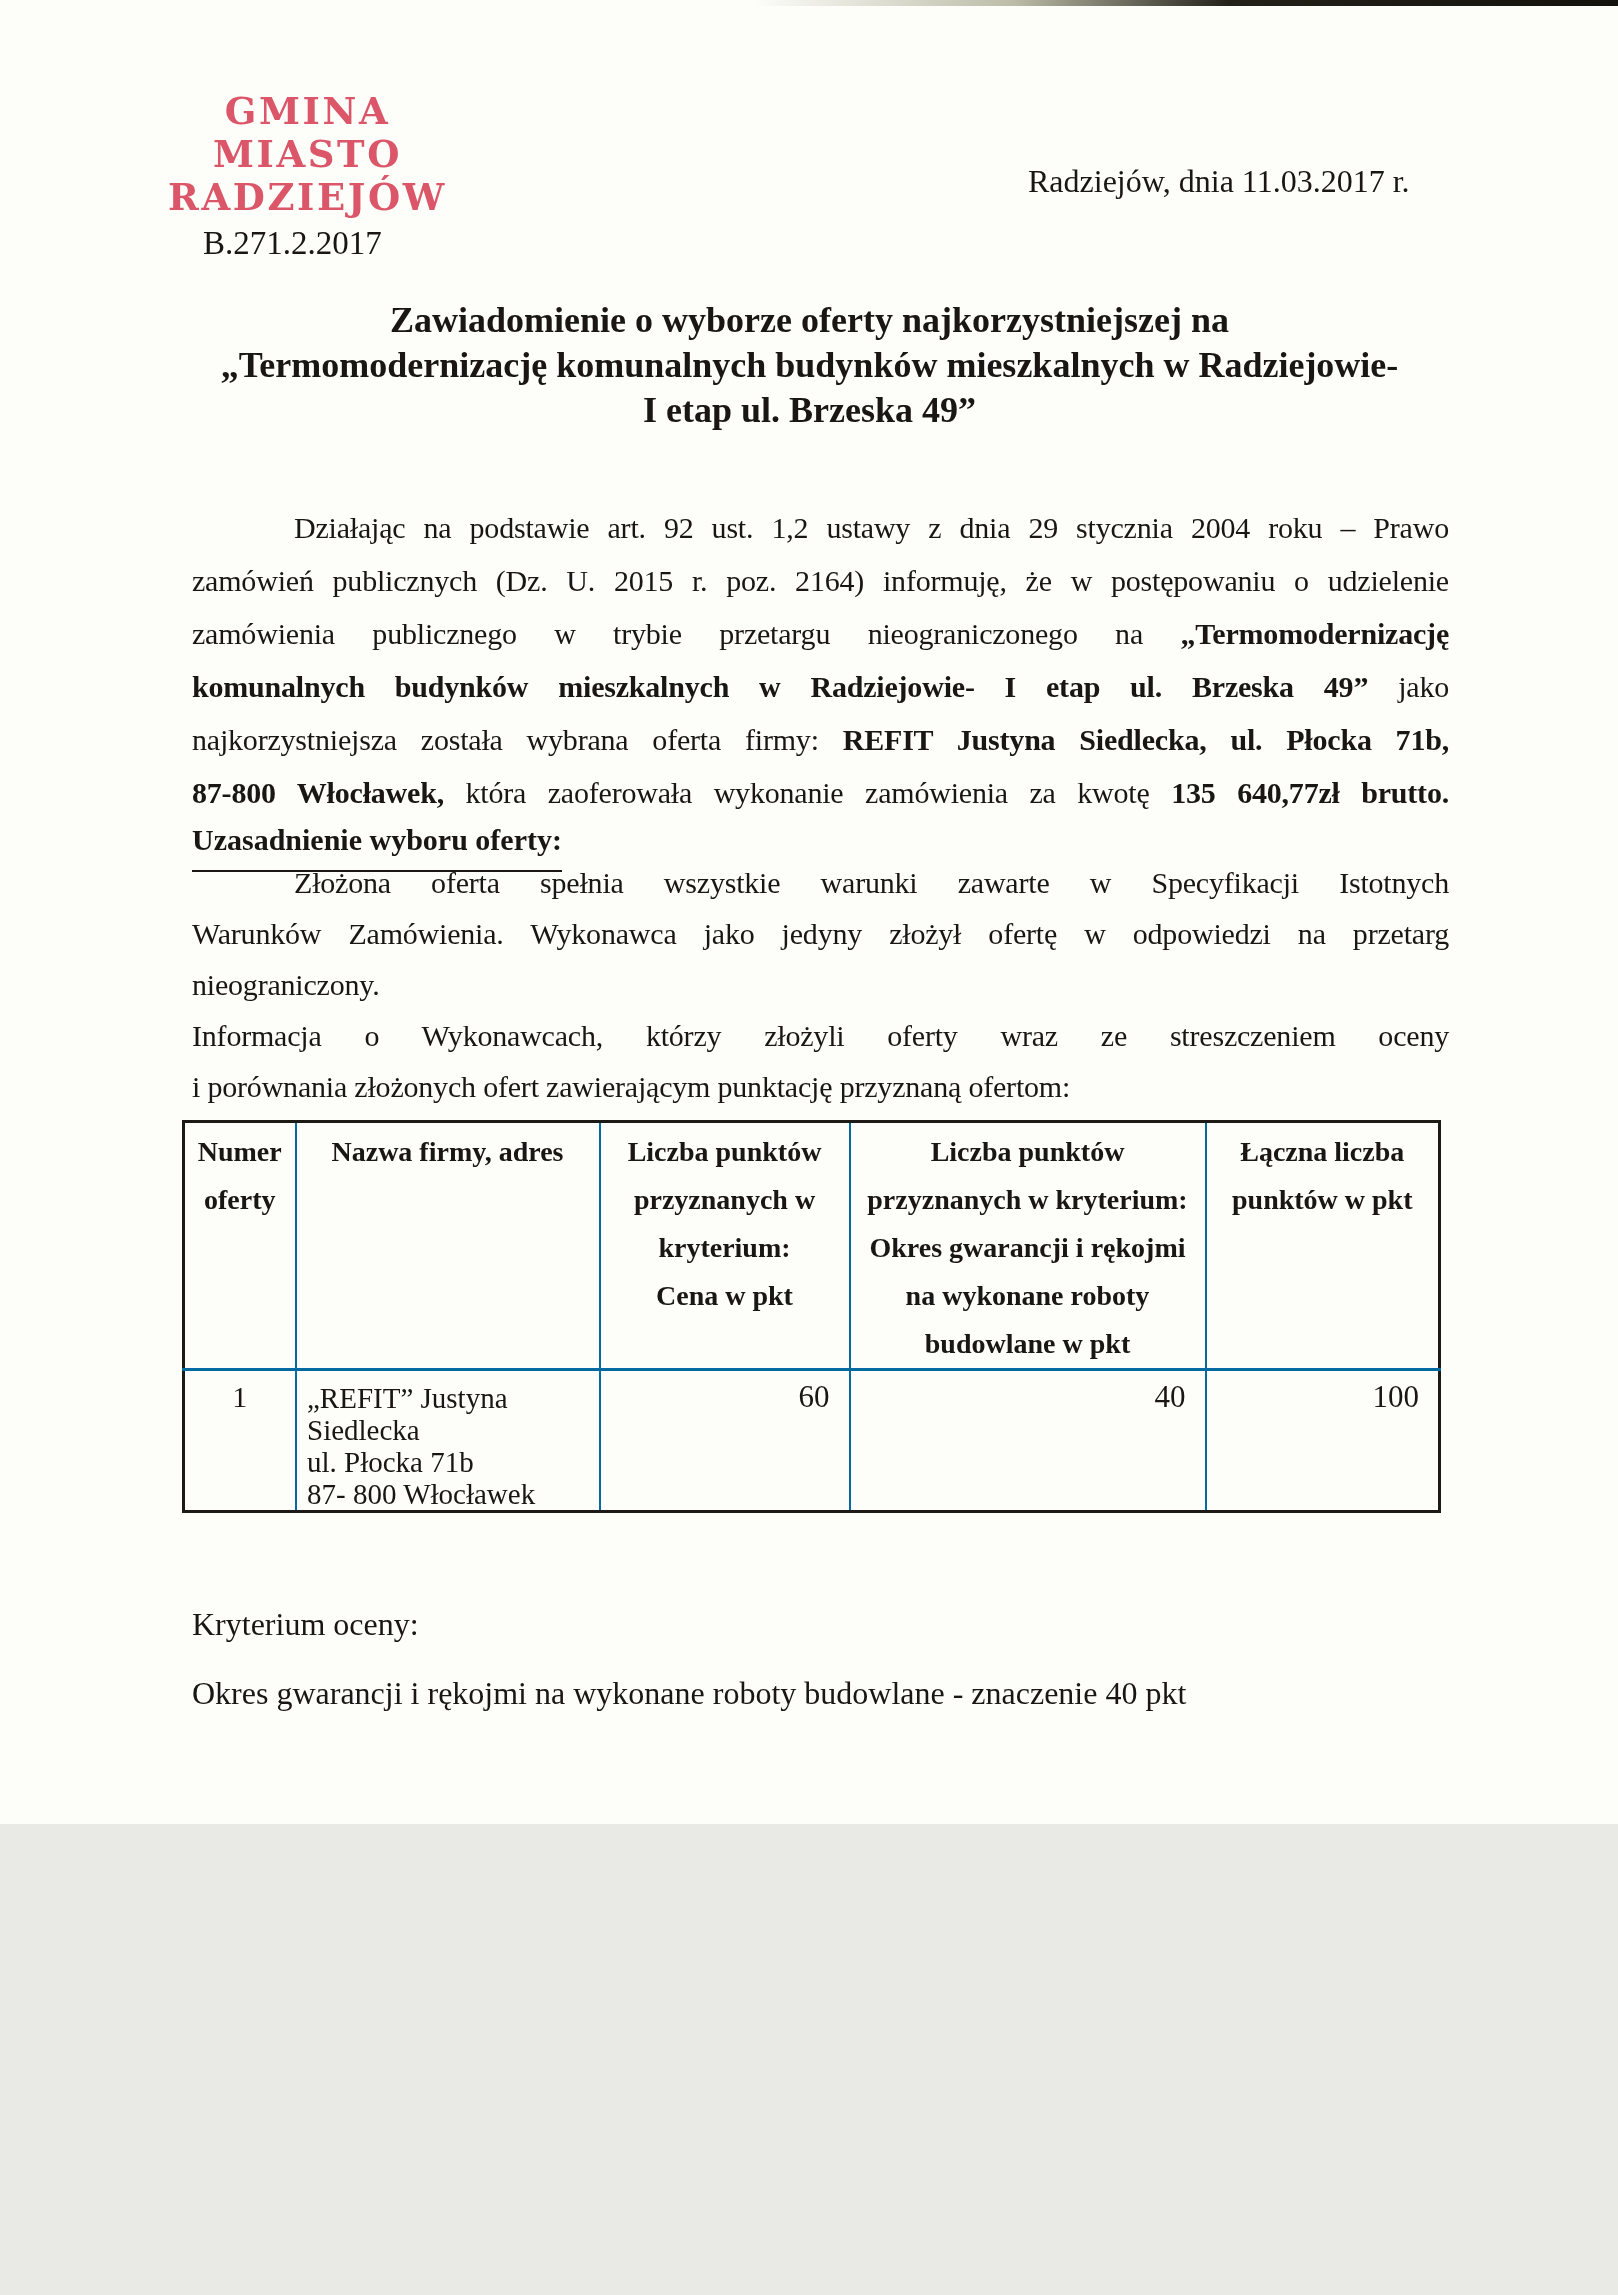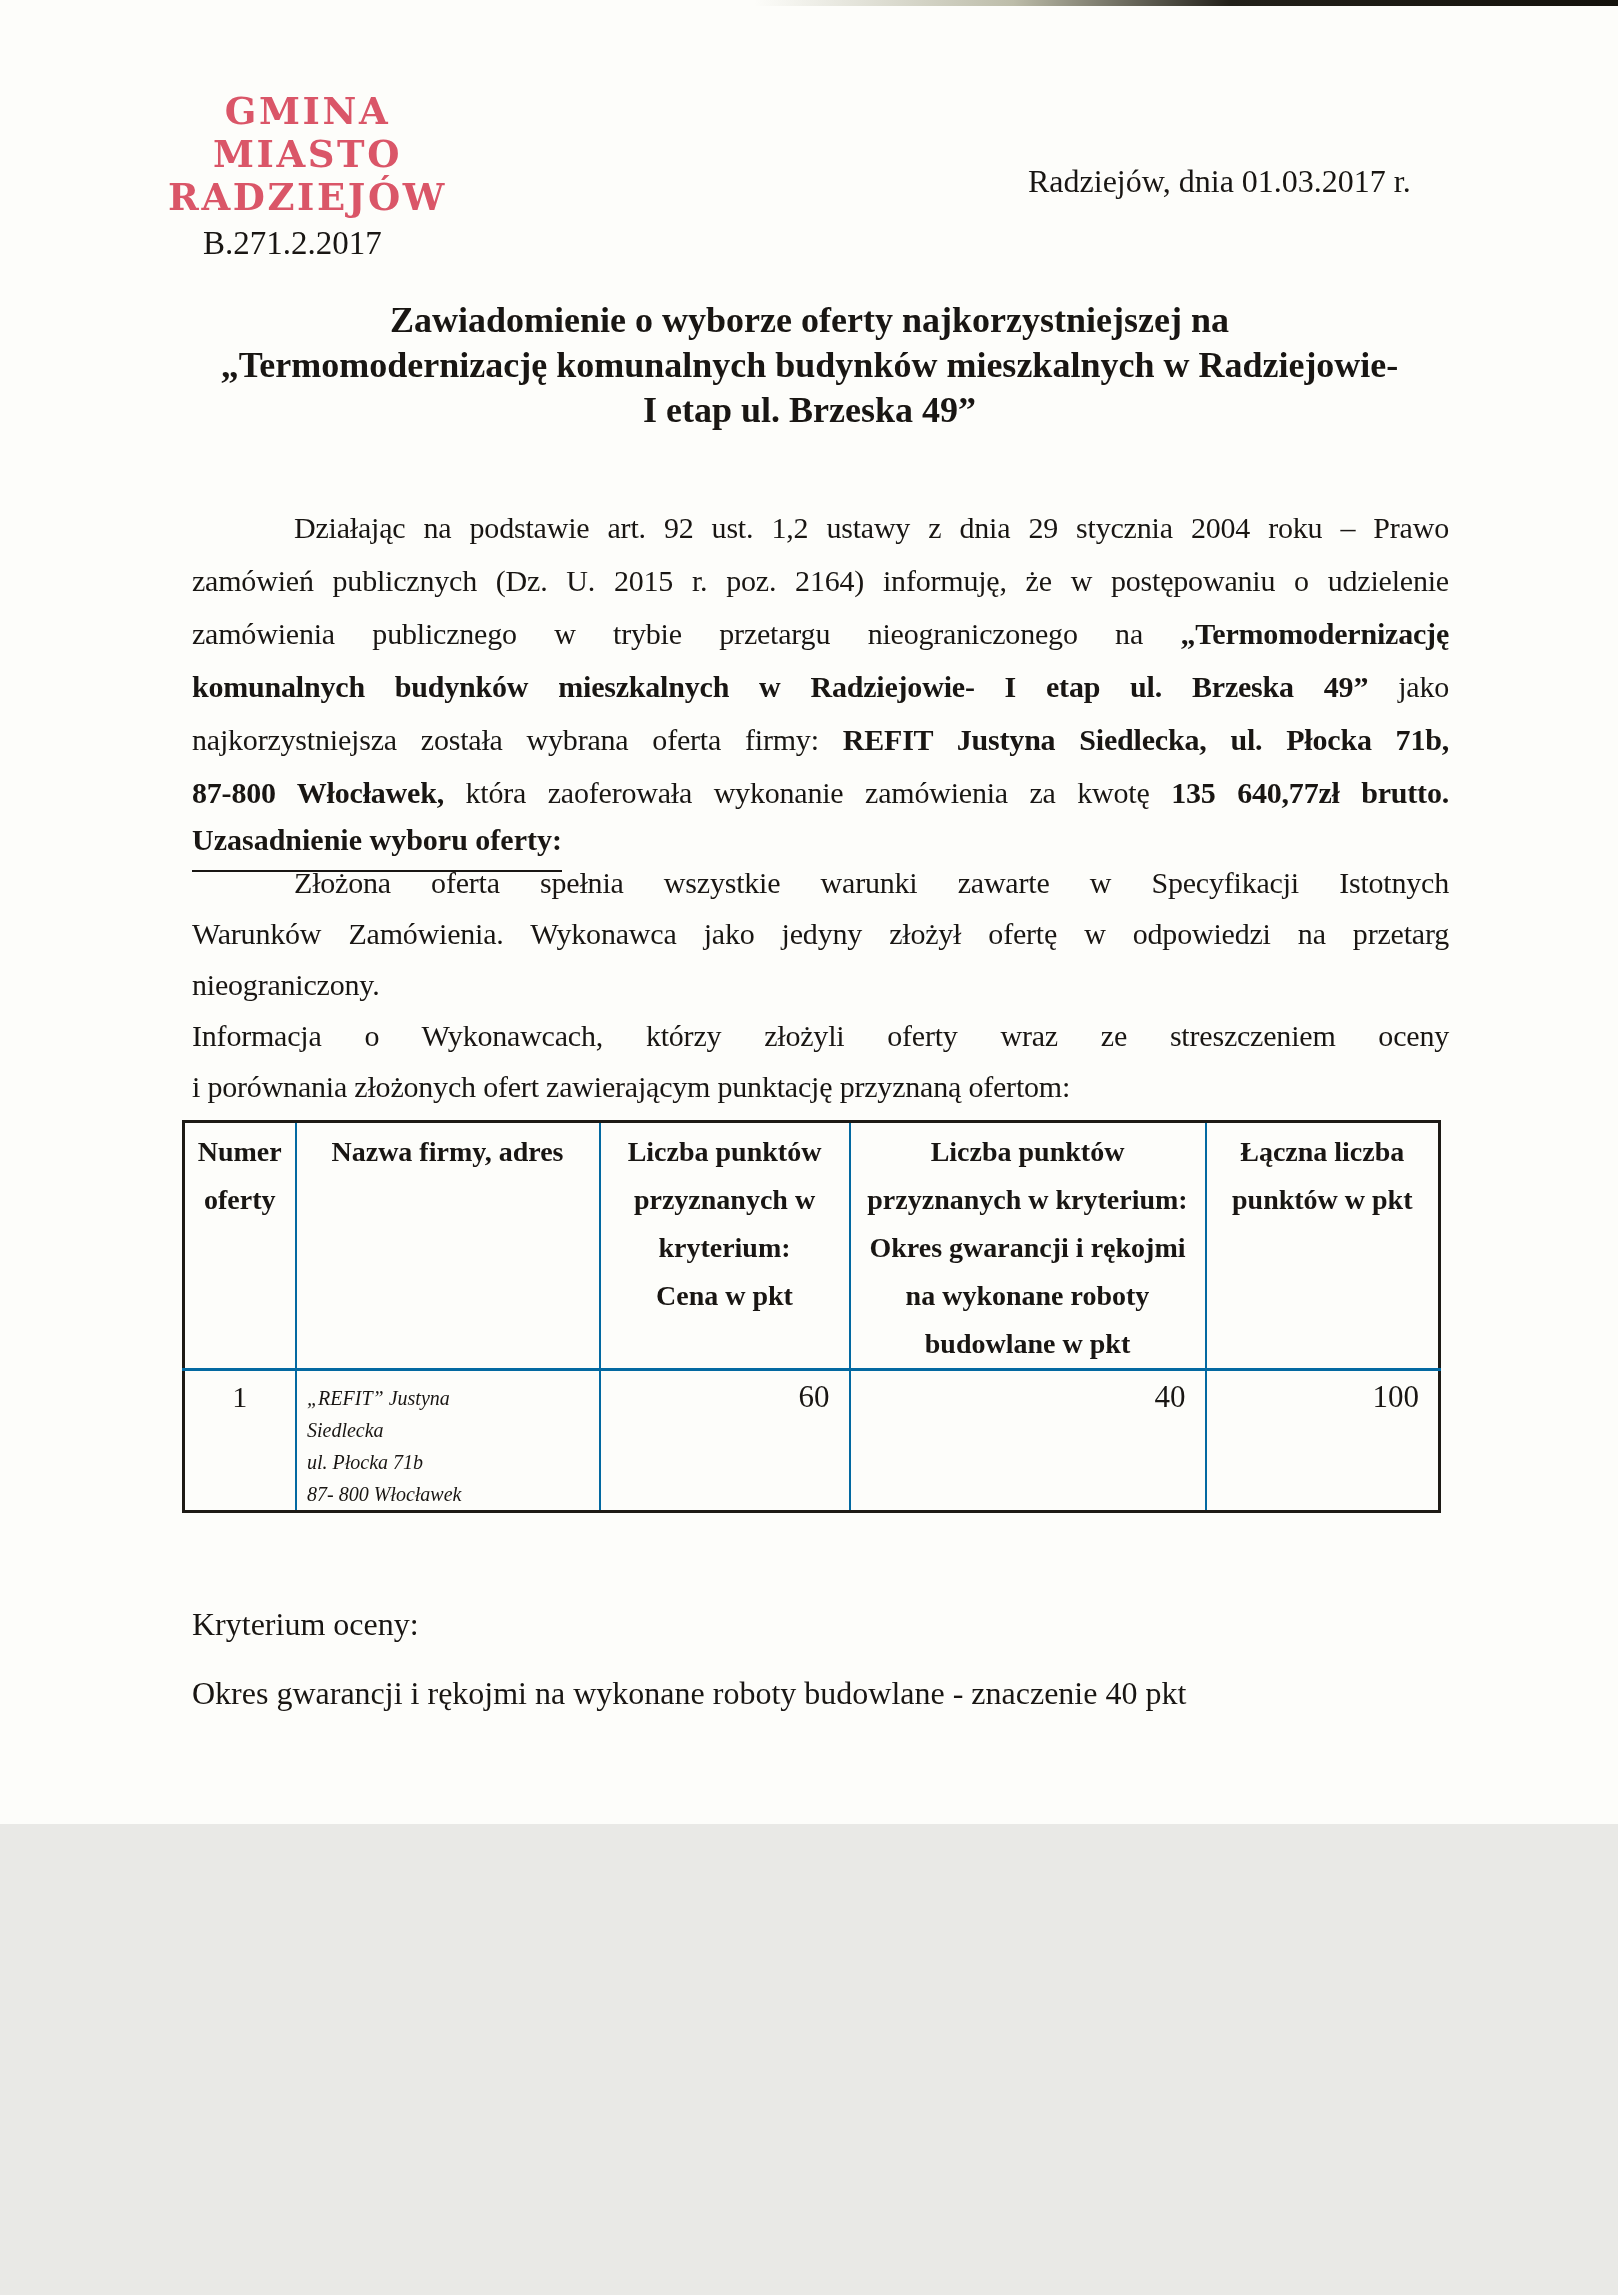--- a/index.html
+++ b/index.html
@@ -51,21 +51,21 @@
   table.offers th, table.offers td{
     border:2px solid #0369a1;vertical-align:top;
   }
   table.offers th{
     font-size:28px;font-weight:700;line-height:48px;
     text-align:center;padding:5.3px 1.3px 0 1.3px;height:235px;
     white-space:pre-line;border-bottom-width:3.3px;
   }
   table.offers td{height:124px;}
   td.c-num{text-align:center;font-size:30px;padding-top:9.2px;}
-  td.c-company{font-size:20px;line-height:32px;padding:10.5px 5.3px 0 10.5px;white-space:pre-line;font-style:italic;}
+  td.c-company{font-size:29px;line-height:32px;padding:10.5px 5.3px 0 10.5px;white-space:pre-line;}
   td.c-pts{text-align:right;font-size:31px;padding:8px 19px 0 0;}
   .criteria{position:absolute;left:192px;top:1608px;font-size:32px;}
   .criteria div{line-height:33px;margin-bottom:36px;}
   
   .sig-stamp1{
     position:absolute;left:946px;top:1837px;
     font-family:"DejaVu Serif", serif;font-weight:400;
     font-size:21px;letter-spacing:4.6px;word-spacing:12px;
     color:#7f1d1d;opacity:.85;
   }
@@ -87,21 +87,21 @@
 
 <div class="page">
 
   <div class="scan-strip"></div>
 
   <div class="stamp-gmina">
     <div>GMINA MIASTO</div>
     <div>RADZIEJÓW</div>
   </div>
 
-  <div class="dateline">Radziejów, dnia 01.03.2017 r.</div>
+  <div class="dateline">Radziejów, dnia 11.03.2017 r.</div>
 
   <div class="ref">B.271.2.2017</div>
 
   <div class="title" style="white-space:pre-line;">Zawiadomienie o wyborze oferty najkorzystniejszej na
 „Termomodernizację komunalnych budynków mieszkalnych w Radziejowie-
 I etap ul. Brzeska 49”</div>
 
   <div class="para para1">
       <div class="jline ind"><span>Działając na podstawie art. 92 ust. 1,2 ustawy z dnia 29 stycznia 2004 roku – Prawo</span></div>
       <div class="jline"><span>zamówień publicznych (Dz. U. 2015 r. poz. 2164) informuję, że w postępowaniu o udzielenie</span></div>

